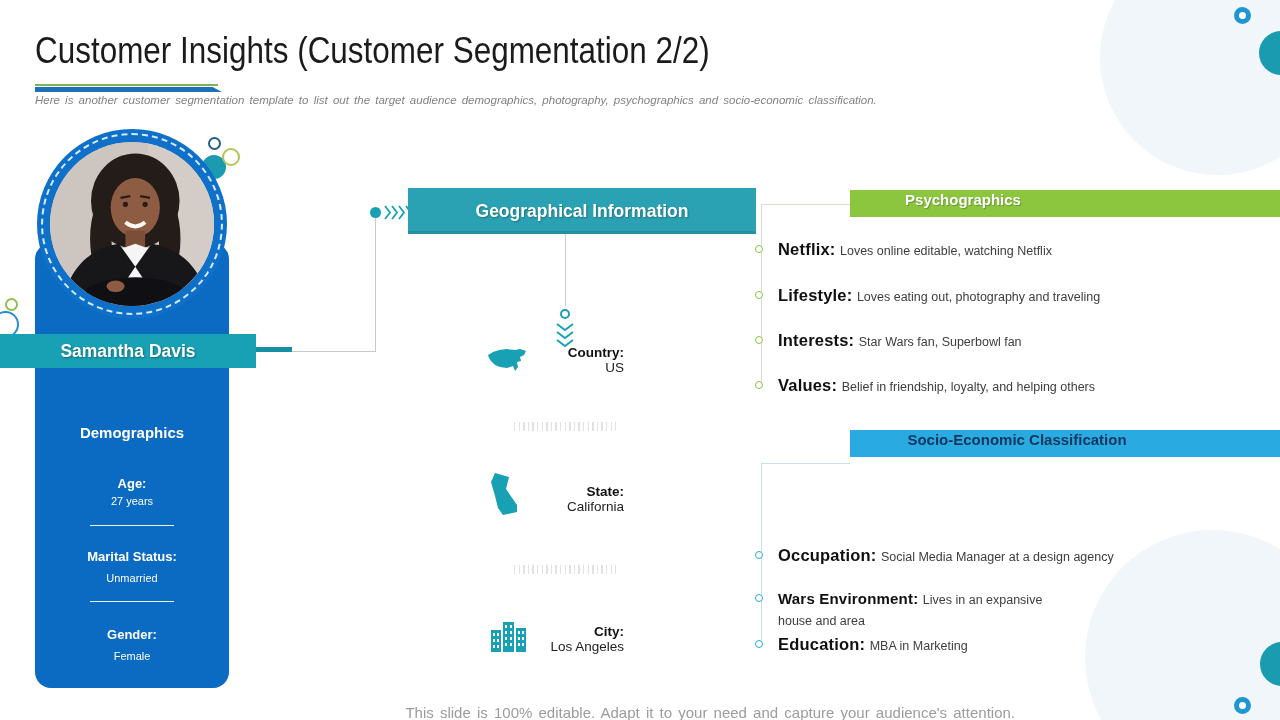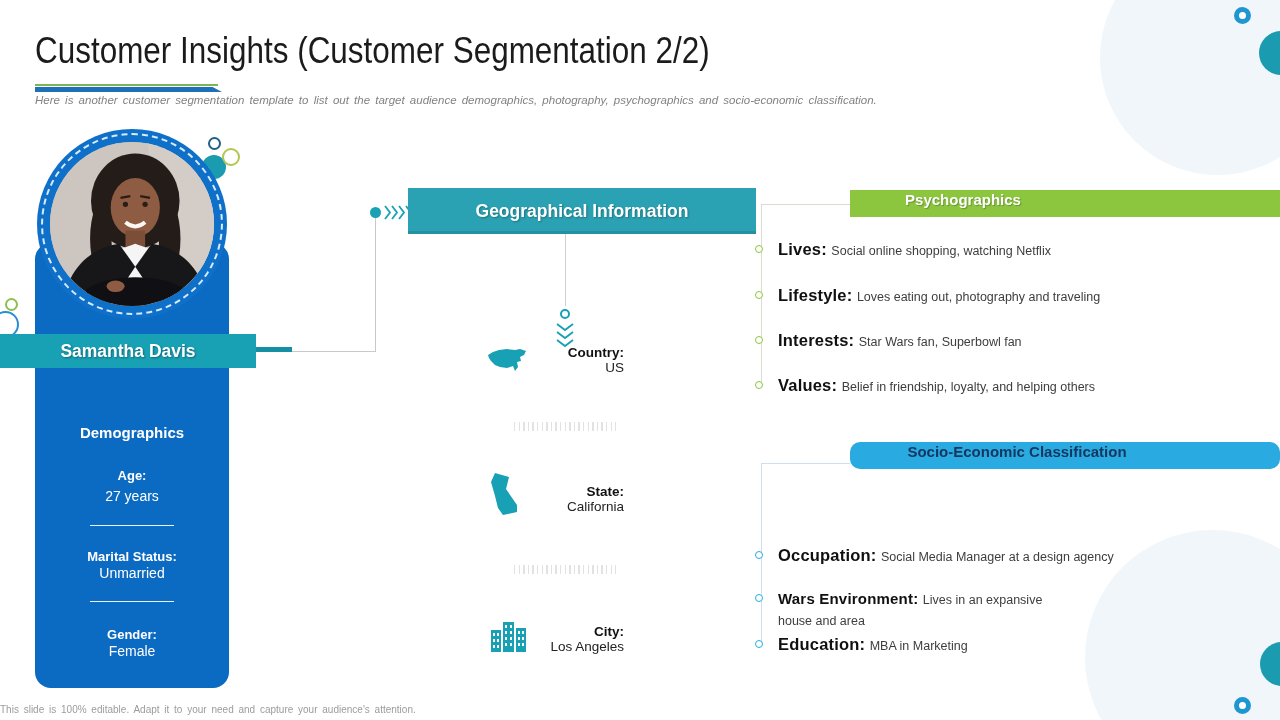--- a/index.html
+++ b/index.html
@@ -19,22 +19,22 @@
   .edge-dot { position:absolute; width:44px; height:44px; border-radius:50%; background:#1a9bb0; }
 
   
   .title { position:absolute; left:35px; top:30px; font-size:37px; font-weight:400;
            white-space:nowrap; transform:scaleX(.85); transform-origin:left top; color:#1b1b1b; }
   .ul-green { position:absolute; left:35px; top:84px; width:183px; height:2px; background:#7fb455; }
   .ul-blue  { position:absolute; left:35px; top:87px; width:187px; height:5px; background:#1d71b8;
               clip-path:polygon(0 0, 95% 0, 100% 100%, 0 100%); }
   .subtitle { position:absolute; left:35px; top:94px; font-size:11.5px; font-style:italic;
               color:#828282; word-spacing:2px; }
-  .footer { position:absolute; left:0; top:704px; width:1015px; text-align:left;
-            font-size:10px; color:#9c9c9c; word-spacing:2px; }
+  .footer { position:absolute; left:0; top:704px; width:1015px; text-align:right;
+            font-size:15px; color:#9c9c9c; word-spacing:2px; }
 
   
   .panel { position:absolute; left:35px; top:243px; width:194px; height:445px;
            background:#0b6ac1; border-radius:16px; z-index:2; }
   .photo-outer { position:absolute; left:37px; top:129px; width:190px; height:190px;
                  border-radius:50%; background:#0e70c8; z-index:3; }
   .photo-dashed { position:absolute; inset:4px; border:2px dashed rgba(255,255,255,.85); border-radius:50%; }
   .photo { position:absolute; inset:13px; border-radius:50%; overflow:hidden; background:#cdc5bf; }
   .photo svg { width:100%; height:100%; display:block; }
   .c-outline { position:absolute; border-radius:50%; background:transparent; }
@@ -51,21 +51,21 @@
   .banner-tail { position:absolute; left:256px; top:347px; width:36px; height:5px; background:#148fa3; z-index:4; }
   .conn { position:absolute; background:#c9c9c9; }
   .conn-h { left:292px; top:351px; width:84px; height:1px; }
   .conn-v { left:375px; top:214px; width:1px; height:138px; }
   .conn-dot { position:absolute; left:370px; top:207px; width:11px; height:11px; border-radius:50%; background:#18a0b5; }
   .chev-right { position:absolute; left:384px; top:205px; }
 
   .panel-inner { position:absolute; width:100%; text-align:center; color:#fff; }
   .demo-head { top:181px; font-size:15px; font-weight:bold; }
   .pf-label { font-size:13px; font-weight:bold; }
-  .pf-value { font-size:14px; }
+  .pf-value { font-size:11px;margin-top:7px; }
   .pf-sep { position:absolute; left:55px; width:84px; height:1px; background:#eaf2fb; }
 
   
   .geo-header { position:absolute; left:408px; top:188px; width:348px; height:46px; background:#2aa2b3;
                 display:flex; align-items:center; justify-content:center; color:#fff; font-weight:bold;
                 font-size:17.5px; text-shadow:1px 1px 2px rgba(0,0,0,.3);
                 box-shadow:inset 0 -3px 0 rgba(0,0,0,.10); }
   .geo-vline { position:absolute; left:565px; top:234px; width:1px; height:72px; background:#cfcfcf; }
   .geo-circle { position:absolute; left:560px; top:309px; width:10px; height:10px; border:2px solid #18a0b5;
                 border-radius:50%; background:#fff; }
@@ -78,21 +78,21 @@
   .geo-icon { position:absolute; }
 
   
   .rail { position:absolute; background:#d8ddcf; }
   .rail-soc { background:#ccdfee; }
   .band { position:absolute; left:850px; width:430px; height:27px; }
   .band-inner { height:19px; display:flex; align-items:center; justify-content:center;
                 font-weight:bold; font-size:15px; }
   .band-psy { top:190px; background:#8cc63f; }
   .band-psy .band-inner { width:226px; color:#fff; text-shadow:1px 1px 1px rgba(0,0,0,.25); }
-  .band-soc { top:442px; background:#29abe2;border-radius:10px; }
+  .band-soc { top:430px; background:#29abe2; }
   .band-soc .band-inner { width:334px; color:#14375f; }
 
   .item { position:absolute; left:755px; width:500px; padding-left:23px; line-height:19px; }
   .item .bullet { position:absolute; left:0; top:5px; width:8px; height:8px; border-radius:50%;
                   background:#fff; border:1.5px solid #8cc63f; }
   .item.soc .bullet { border-color:#29abe2; }
   .item b { font-size:16.5px; color:#101010; letter-spacing:.2px; }
   .item .desc { font-size:12.5px; color:#3d3d3d; }
   .item--narrow { width:315px; }
 </style>
@@ -109,21 +109,21 @@
   <div class="ring" style="left:1234px; top:697px;"></div>
 
   <h1 class="title">Customer Insights (Customer Segmentation 2/2)</h1>
   <div class="ul-green"></div>
   <div class="ul-blue"></div>
   <p class="subtitle">Here is another customer segmentation template to list out the target audience demographics, photography, psychographics and socio-economic classification.</p>
 
   <div class="panel">
     <div class="panel-inner demo-head">Demographics</div>
 
-    <div class="panel-inner pf-label" style="top:225px;">Age:</div>
+    <div class="panel-inner pf-label" style="top:233px;">Age:</div>
     <div class="panel-inner pf-value" style="top:245px;">27 years</div>
     <div class="pf-sep" style="top:282px;"></div>
 
     <div class="panel-inner pf-label" style="top:306px;">Marital Status:</div>
     <div class="panel-inner pf-value" style="top:322px;">Unmarried</div>
     <div class="pf-sep" style="top:358px;"></div>
 
     <div class="panel-inner pf-label" style="top:384px;">Gender:</div>
     <div class="panel-inner pf-value" style="top:400px;">Female</div>
   </div>
@@ -233,22 +233,22 @@
   </div>
 
   <div class="rail" style="left:761px; top:204px; width:1px; height:180px;"></div>
   <div class="rail" style="left:761px; top:204px; width:89px; height:1px;"></div>
   <div class="band band-psy">
     <div class="band-inner">Psychographics</div>
   </div>
 
   <div class="item" style="top:240px;">
     <span class="bullet"></span>
-    <b>Lives:</b>
-    <span class="desc">Social online shopping, watching Netflix</span>
+    <b>Netflix:</b>
+    <span class="desc">Loves online editable, watching Netflix</span>
   </div>
   <div class="item" style="top:286px;">
     <span class="bullet"></span>
     <b>Lifestyle:</b>
     <span class="desc">Loves eating out, photography and traveling</span>
   </div>
   <div class="item" style="top:331px;">
     <span class="bullet"></span>
     <b>Interests:</b>
     <span class="desc">Star Wars fan, Superbowl fan</span>

